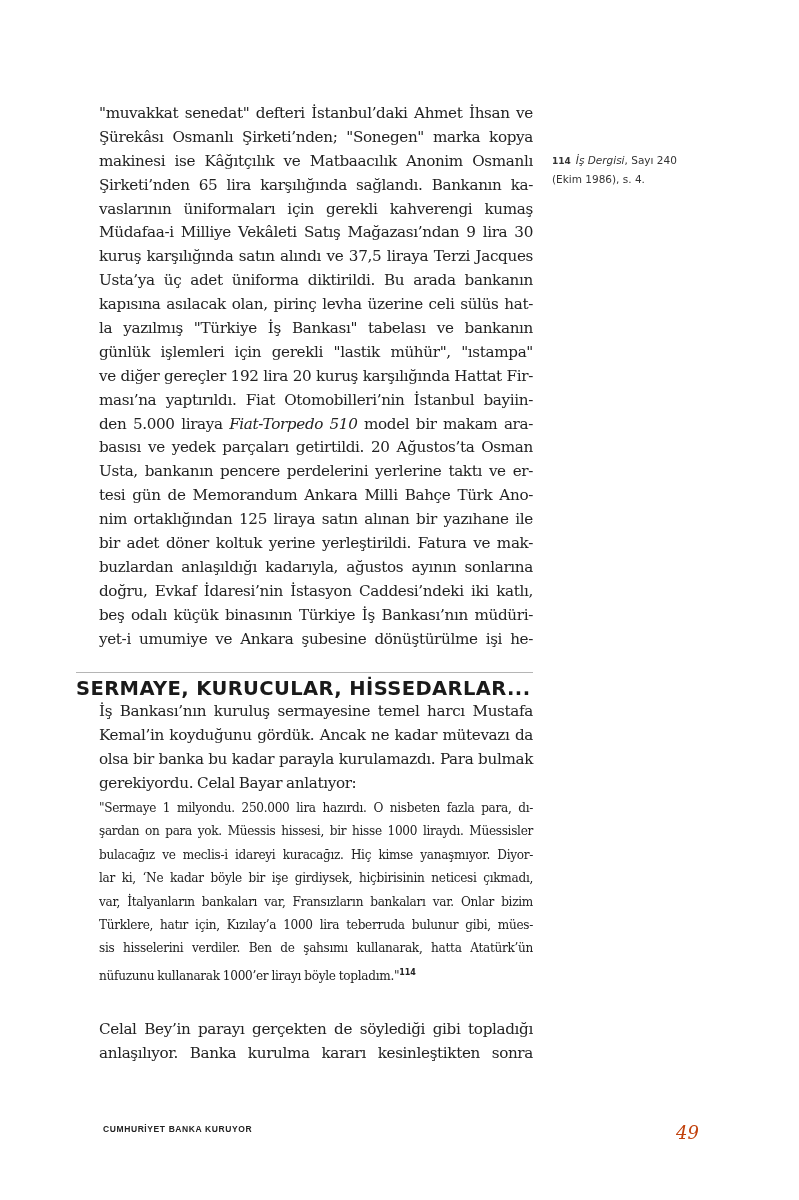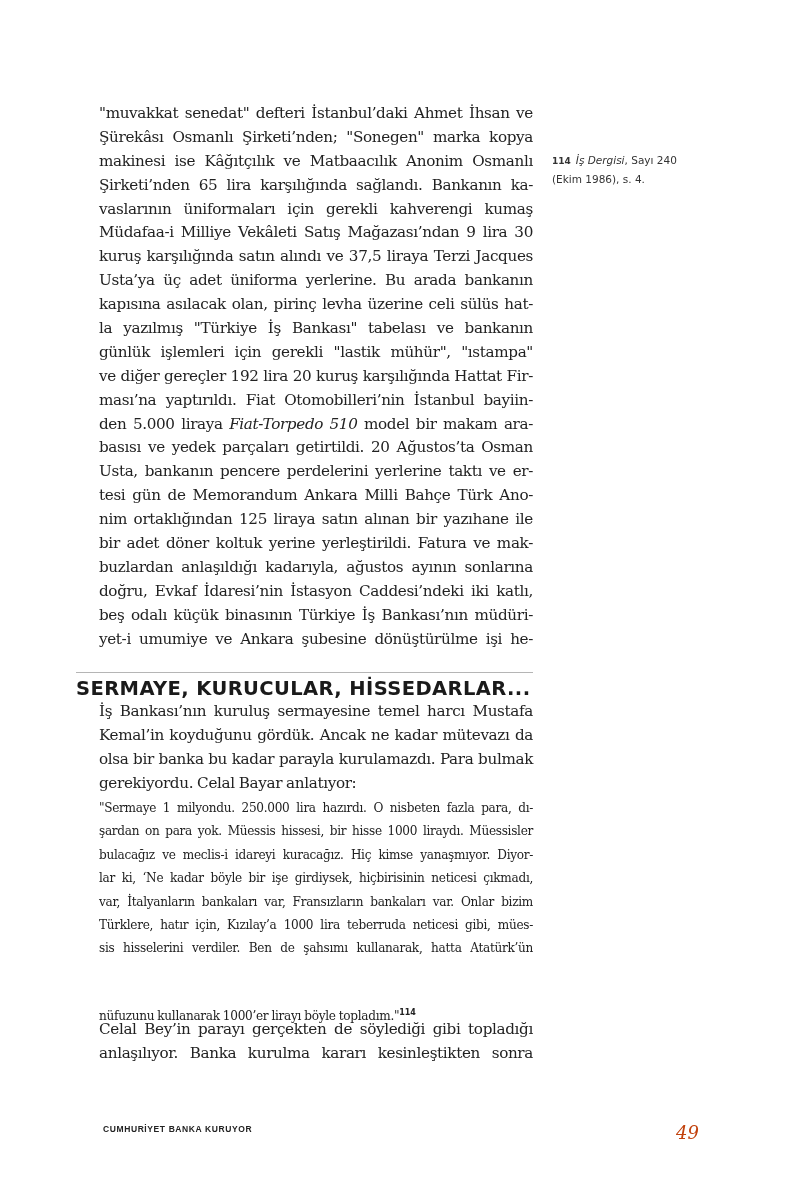--- a/index.html
+++ b/index.html
@@ -48,21 +48,21 @@
       left: 99px; top: 797px;
       width: 434px;
       font-family: "DejaVu Serif", "Liberation Serif", serif;
       font-size: 12.1px;
       line-height: 23.4px;
       letter-spacing: -0.3px;
       word-spacing: -0.4px;
       color: #222;
     }
     .quote .line { display: block; text-align: justify; text-align-last: justify; white-space: nowrap; height: 23.4px; }
-    .quote .line.last { text-align-last: left; margin-top: 40px; }
+    .quote .line.last { text-align-last: left; }
     .quote sup {
       font-family: "DejaVu Sans", "Liberation Sans", sans-serif;
       font-weight: bold;
       font-size: 8px;
       vertical-align: 5px;
       letter-spacing: 0;
     }
     .block-3 { top: 1018px; }
     .footnote {
       position: absolute;
@@ -102,21 +102,21 @@
 <div class="page">
 
   <div class="body-text block-1">
     <span class="line">"muvakkat senedat" defteri İstanbul’daki Ahmet İhsan ve</span>
     <span class="line">Şürekâsı Osmanlı Şirketi’nden; "Sonegen" marka kopya</span>
     <span class="line">makinesi ise Kâğıtçılık ve Matbaacılık Anonim Osmanlı</span>
     <span class="line">Şirketi’nden 65 lira karşılığında sağlandı. Bankanın ka-</span>
     <span class="line">vaslarının üniformaları için gerekli kahverengi kumaş</span>
     <span class="line">Müdafaa-i Milliye Vekâleti Satış Mağazası’ndan 9 lira 30</span>
     <span class="line">kuruş karşılığında satın alındı ve 37,5 liraya Terzi Jacques</span>
-    <span class="line">Usta’ya üç adet üniforma yerlerine. Bu arada bankanın</span>
+    <span class="line">Usta’ya üç adet üniforma diktirildi. Bu arada bankanın</span>
     <span class="line">kapısına asılacak olan, pirinç levha üzerine celi sülüs hat-</span>
     <span class="line">la yazılmış "Türkiye İş Bankası" tabelası ve bankanın</span>
     <span class="line">günlük işlemleri için gerekli "lastik mühür", "ıstampa"</span>
     <span class="line">ve diğer gereçler 192 lira 20 kuruş karşılığında Hattat Fir-</span>
     <span class="line">ması’na yaptırıldı. Fiat Otomobilleri’nin İstanbul bayiin-</span>
     <span class="line"><span>den 5.000 liraya </span><i class="it">Fiat-Torpedo 510</i><span> model bir makam ara-</span></span>
     <span class="line">basısı ve yedek parçaları getirtildi. 20 Ağustos’ta Osman</span>
     <span class="line">Usta, bankanın pencere perdelerini yerlerine taktı ve er-</span>
     <span class="line">tesi gün de Memorandum Ankara Milli Bahçe Türk Ano-</span>
     <span class="line">nim ortaklığından 125 liraya satın alınan bir yazıhane ile</span>
@@ -136,21 +136,21 @@
     <span class="line">olsa bir banka bu kadar parayla kurulamazdı. Para bulmak</span>
     <span class="line last">gerekiyordu. Celal Bayar anlatıyor:</span>
   </div>
 
   <div class="quote">
     <span class="line">"Sermaye 1 milyondu. 250.000 lira hazırdı. O nisbeten fazla para, dı-</span>
     <span class="line">şardan on para yok. Müessis hissesi, bir hisse 1000 liraydı. Müessisler</span>
     <span class="line">bulacağız ve meclis-i idareyi kuracağız.  Hiç kimse yanaşmıyor. Diyor-</span>
     <span class="line">lar ki, ‘Ne kadar böyle bir işe girdiysek, hiçbirisinin neticesi çıkmadı,</span>
     <span class="line">var, İtalyanların bankaları var, Fransızların bankaları var. Onlar bizim</span>
-    <span class="line">Türklere, hatır için, Kızılay’a 1000 lira teberruda neticesi gibi, mües-</span>
+    <span class="line">Türklere, hatır için, Kızılay’a 1000 lira teberruda bulunur gibi, mües-</span>
     <span class="line">sis hisselerini verdiler. Ben de şahsımı kullanarak, hatta Atatürk’ün</span>
     <span class="line last"><span>nüfuzunu kullanarak 1000’er lirayı böyle topladım."</span><sup>114</sup></span>
   </div>
 
   <div class="body-text block-3">
     <span class="line">Celal Bey’in parayı gerçekten de söylediği gibi topladığı</span>
     <span class="line">anlaşılıyor. Banka kurulma kararı kesinleştikten sonra</span>
   </div>
 
   <div class="footnote">

